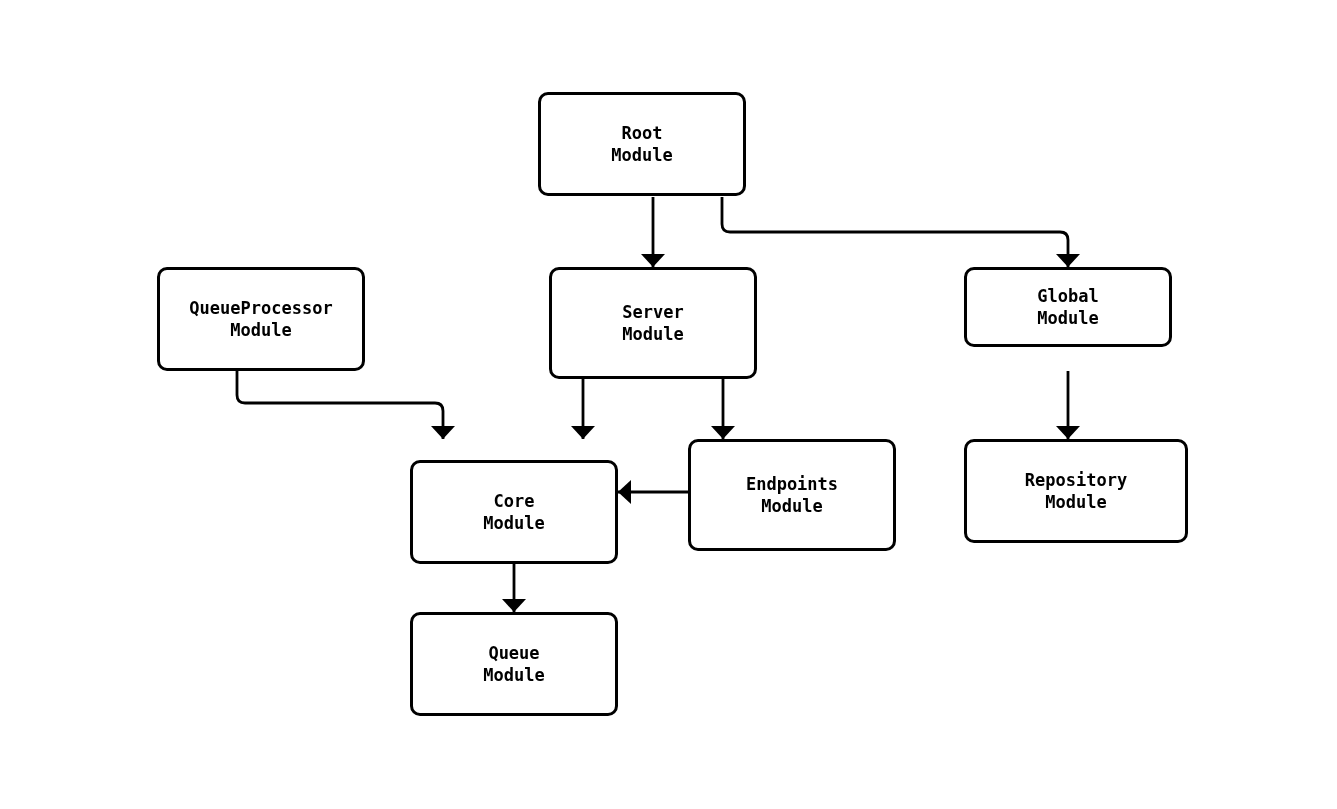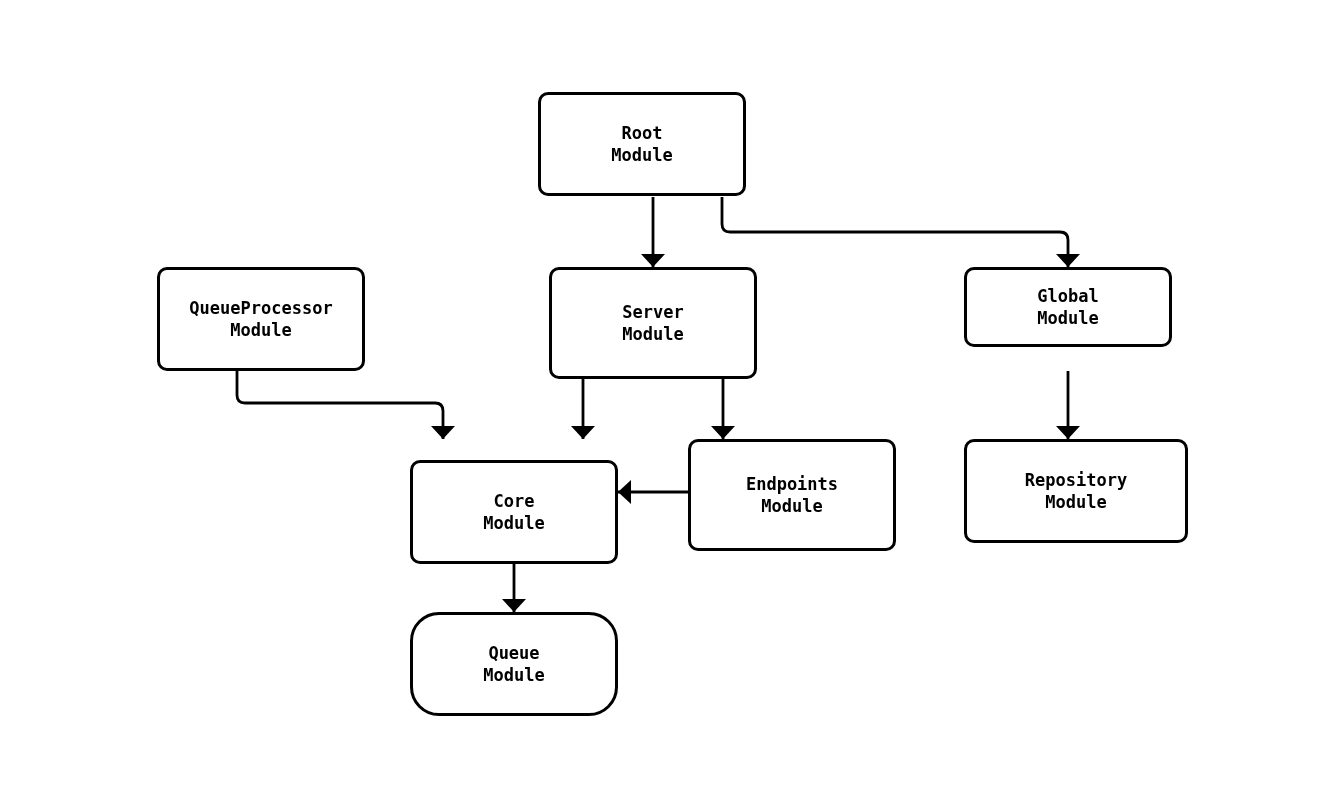--- a/index.html
+++ b/index.html
@@ -97,18 +97,18 @@
 Module</span>
       </div>
       <div class="node" style="left: 688px; top: 439px; width: 208px; height: 112px;">
         <span class="node-label">Endpoints
 Module</span>
       </div>
       <div class="node" style="left: 964px; top: 439px; width: 224px; height: 104px;">
         <span class="node-label">Repository
 Module</span>
       </div>
-      <div class="node" style="left: 410px; top: 612px; width: 208px; height: 104px; border-radius: 29px;">
+      <div class="node" style="left: 410px; top: 612px; width: 208px; height: 104px;">
         <span class="node-label">Queue
 Module</span>
       </div>
     </div>
 </div>
 
 </body></html>

